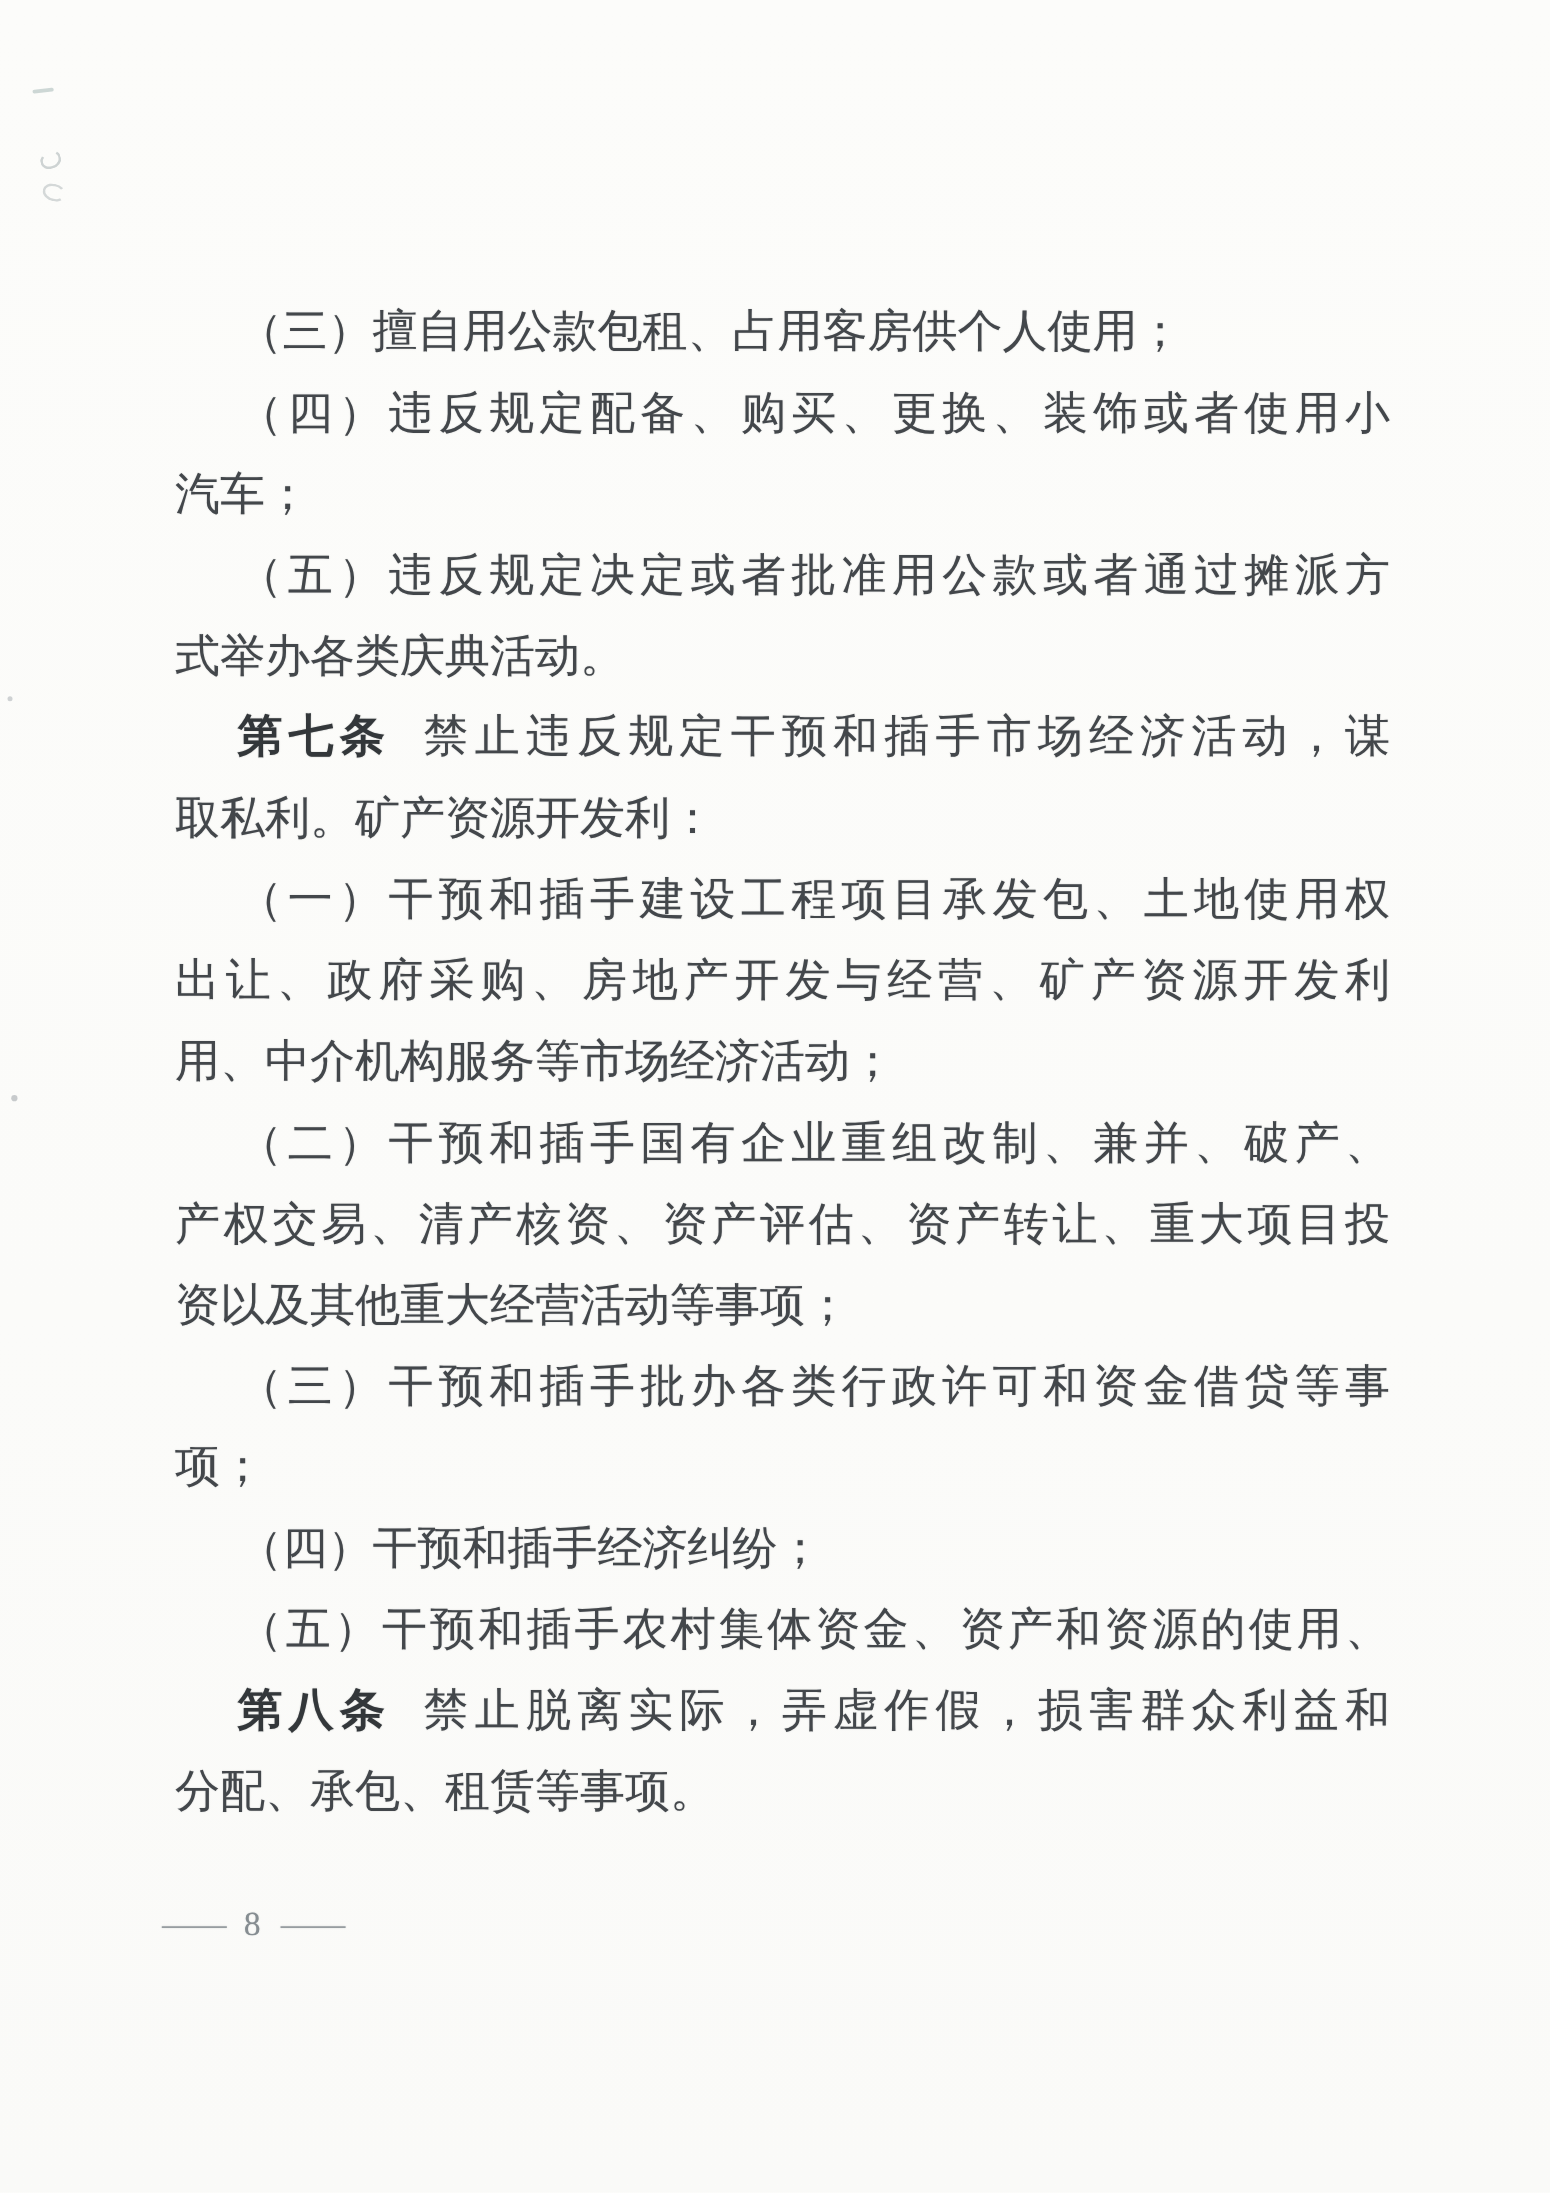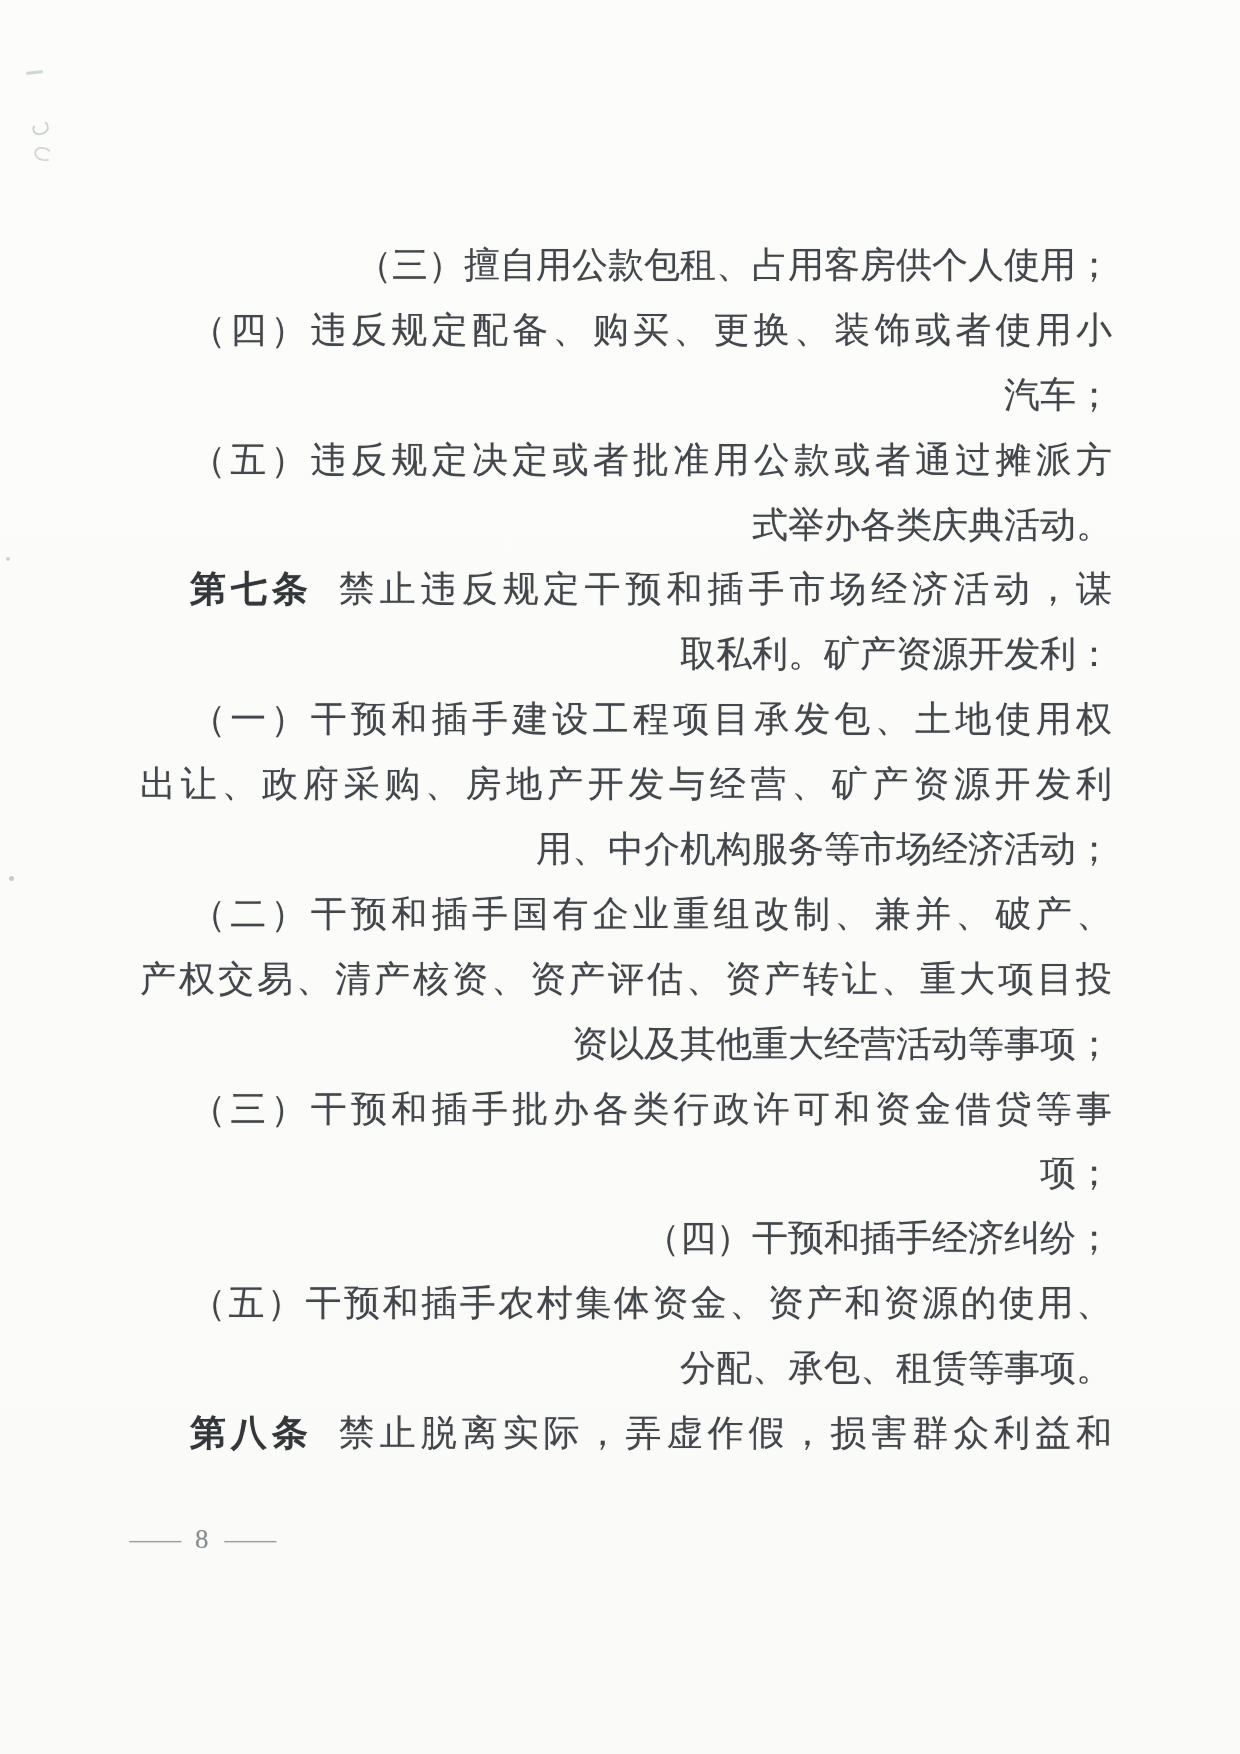--- a/index.html
+++ b/index.html
@@ -15,21 +15,20 @@
   }
   .textblock{
     position:absolute;left:140px;top:233px;width:972px;
   }
   .line{
     height:64.9px;line-height:64.9px;
     font-size:36px;color:#43474b;
     white-space:nowrap;
     text-shadow:0 0 1px rgba(60,64,68,.35);
     letter-spacing:0px;
-    text-align:right;
   }
   .line.indent{padding-left:50px;}
   .line.full{
     white-space:normal;
     text-align:justify;
     text-align-last:justify;
     text-justify:inter-character;
   }
   .term{
     font-family:"Liberation Sans","DejaVu Sans",sans-serif;
@@ -78,24 +77,24 @@
     <div class="line indent full">（一）干预和插手建设工程项目承发包、土地使用权</div>
     <div class="line full">出让、政府采购、房地产开发与经营、矿产资源开发利</div>
     <div class="line">用、中介机构服务等市场经济活动；</div>
     <div class="line indent full">（二）干预和插手国有企业重组改制、兼并、破产、</div>
     <div class="line full">产权交易、清产核资、资产评估、资产转让、重大项目投</div>
     <div class="line">资以及其他重大经营活动等事项；</div>
     <div class="line indent full">（三）干预和插手批办各类行政许可和资金借贷等事</div>
     <div class="line">项；</div>
     <div class="line indent">（四）干预和插手经济纠纷；</div>
     <div class="line indent full">（五）干预和插手农村集体资金、资产和资源的使用、</div>
-    <div class="line">分配、承包、租赁等事项。</div>
     <div class="line indent full">
       <span class="term">第八条</span><span>禁止脱离实际，弄虚作假，损害群众利益和</span>
     </div>
+    <div class="line">分配、承包、租赁等事项。</div>
   </div>
 
   <div class="footer">
     <span class="dash">—</span>
     <span class="num">8</span>
     <span class="dash">—</span>
   </div>
 
 </div>
 

